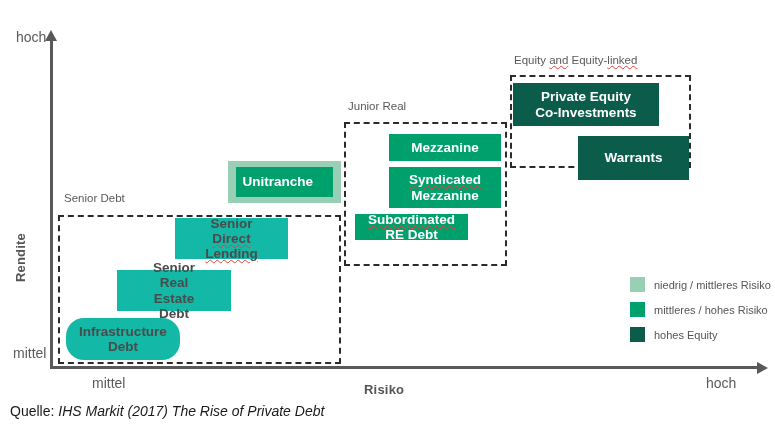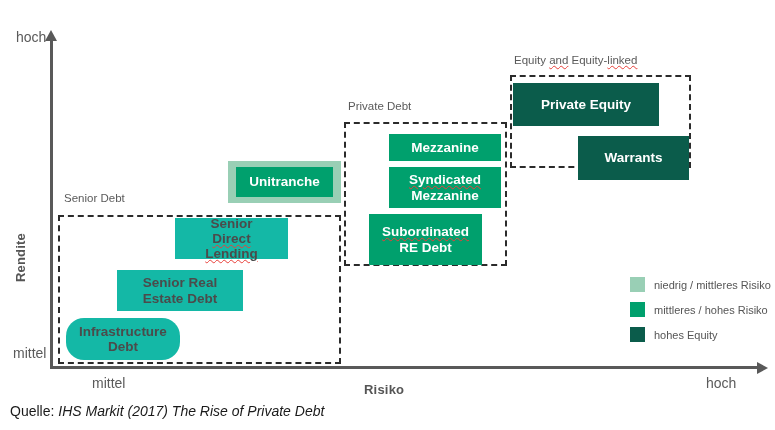--- a/index.html
+++ b/index.html
@@ -127,28 +127,28 @@
   #asset-unitranche-wrap {
     position: absolute;
     left: 228px; top: 161px;
     width: 113px; height: 42px;
     background: #99CFB5;
     box-sizing: border-box;
   }
   #asset-unitranche {
     position: absolute;
     left: 8px; top: 6px;
-    width: 97px; height: 30px;
+    width: 97px; height: 30px; justify-content: flex-end;
   }
 
   #asset-infrastructure-debt { left: 66px;  top: 318px; width: 114px; height: 42px; border-radius: 18px; }
-  #asset-senior-re-debt      { left: 117px; top: 270px; width: 126px; height: 41px; }
+  #asset-senior-re-debt      { left: 117px; top: 270px; width: 114px; height: 41px; }
   #asset-senior-direct       { left: 175px; top: 218px; width: 113px; height: 41px; }
 
-  #asset-subordinated-re     { left: 355px; top: 214px; width: 113px; height: 51px; margin-left: 14px; }
+  #asset-subordinated-re     { left: 355px; top: 214px; width: 113px; height: 26px; }
   #asset-syndicated-mezz     { left: 389px; top: 167px; width: 112px; height: 41px; }
   #asset-mezzanine           { left: 389px; top: 134px; width: 112px; height: 27px; }
 
   #asset-private-equity-co   { left: 513px; top: 83px;  width: 146px; height: 43px; }
   #asset-warrants            { left: 578px; top: 136px; width: 111px; height: 44px; }
 
   
   .squiggle {
     text-decoration: underline;
     text-decoration-color: #e8403a;
@@ -225,40 +225,40 @@
   <div class="asset low" id="asset-senior-direct">
     <span><span>Senior </span><span class="squiggle">Direct</span><br><span class="squiggle">Lending</span></span>
   </div>
 
   <div id="asset-unitranche-wrap">
     <div class="asset mid" id="asset-unitranche">
       <span>Unitranche</span>
     </div>
   </div>
 
-  <div class="group-label" id="group-junior-lbl">Private Debt</div>
+  <div class="group-label" id="group-junior-lbl">Junior Real</div>
   <div class="group-box" id="group-junior"></div>
 
   <div class="asset mid" id="asset-subordinated-re">
     <span><span class="squiggle">Subordinated</span><br><span>RE Debt</span></span>
   </div>
 
   <div class="asset mid" id="asset-syndicated-mezz">
     <span><span class="squiggle">Syndicated</span><br><span>Mezzanine</span></span>
   </div>
 
   <div class="asset mid" id="asset-mezzanine">
     <span>Mezzanine</span>
   </div>
 
   <div class="group-label" id="group-equity-lbl"><span>Equity </span><span class="squiggle">and</span><span> Equity-</span><span class="squiggle">linked</span></div>
   <div class="group-box" id="group-equity"></div>
 
   <div class="asset high" id="asset-private-equity-co">
-    <span><span>Private Equity</span><br></span>
+    <span><span>Private Equity</span><br><span>Co-Investments</span></span>
   </div>
 
   <div class="asset high" id="asset-warrants">
     <span>Warrants</span>
   </div>
 
   <div id="legend">
     <div class="legend-row">
       <div class="legend-swatch" style="background:#99CFB5"></div>
       <div class="legend-text">niedrig / mittleres Risiko</div>

